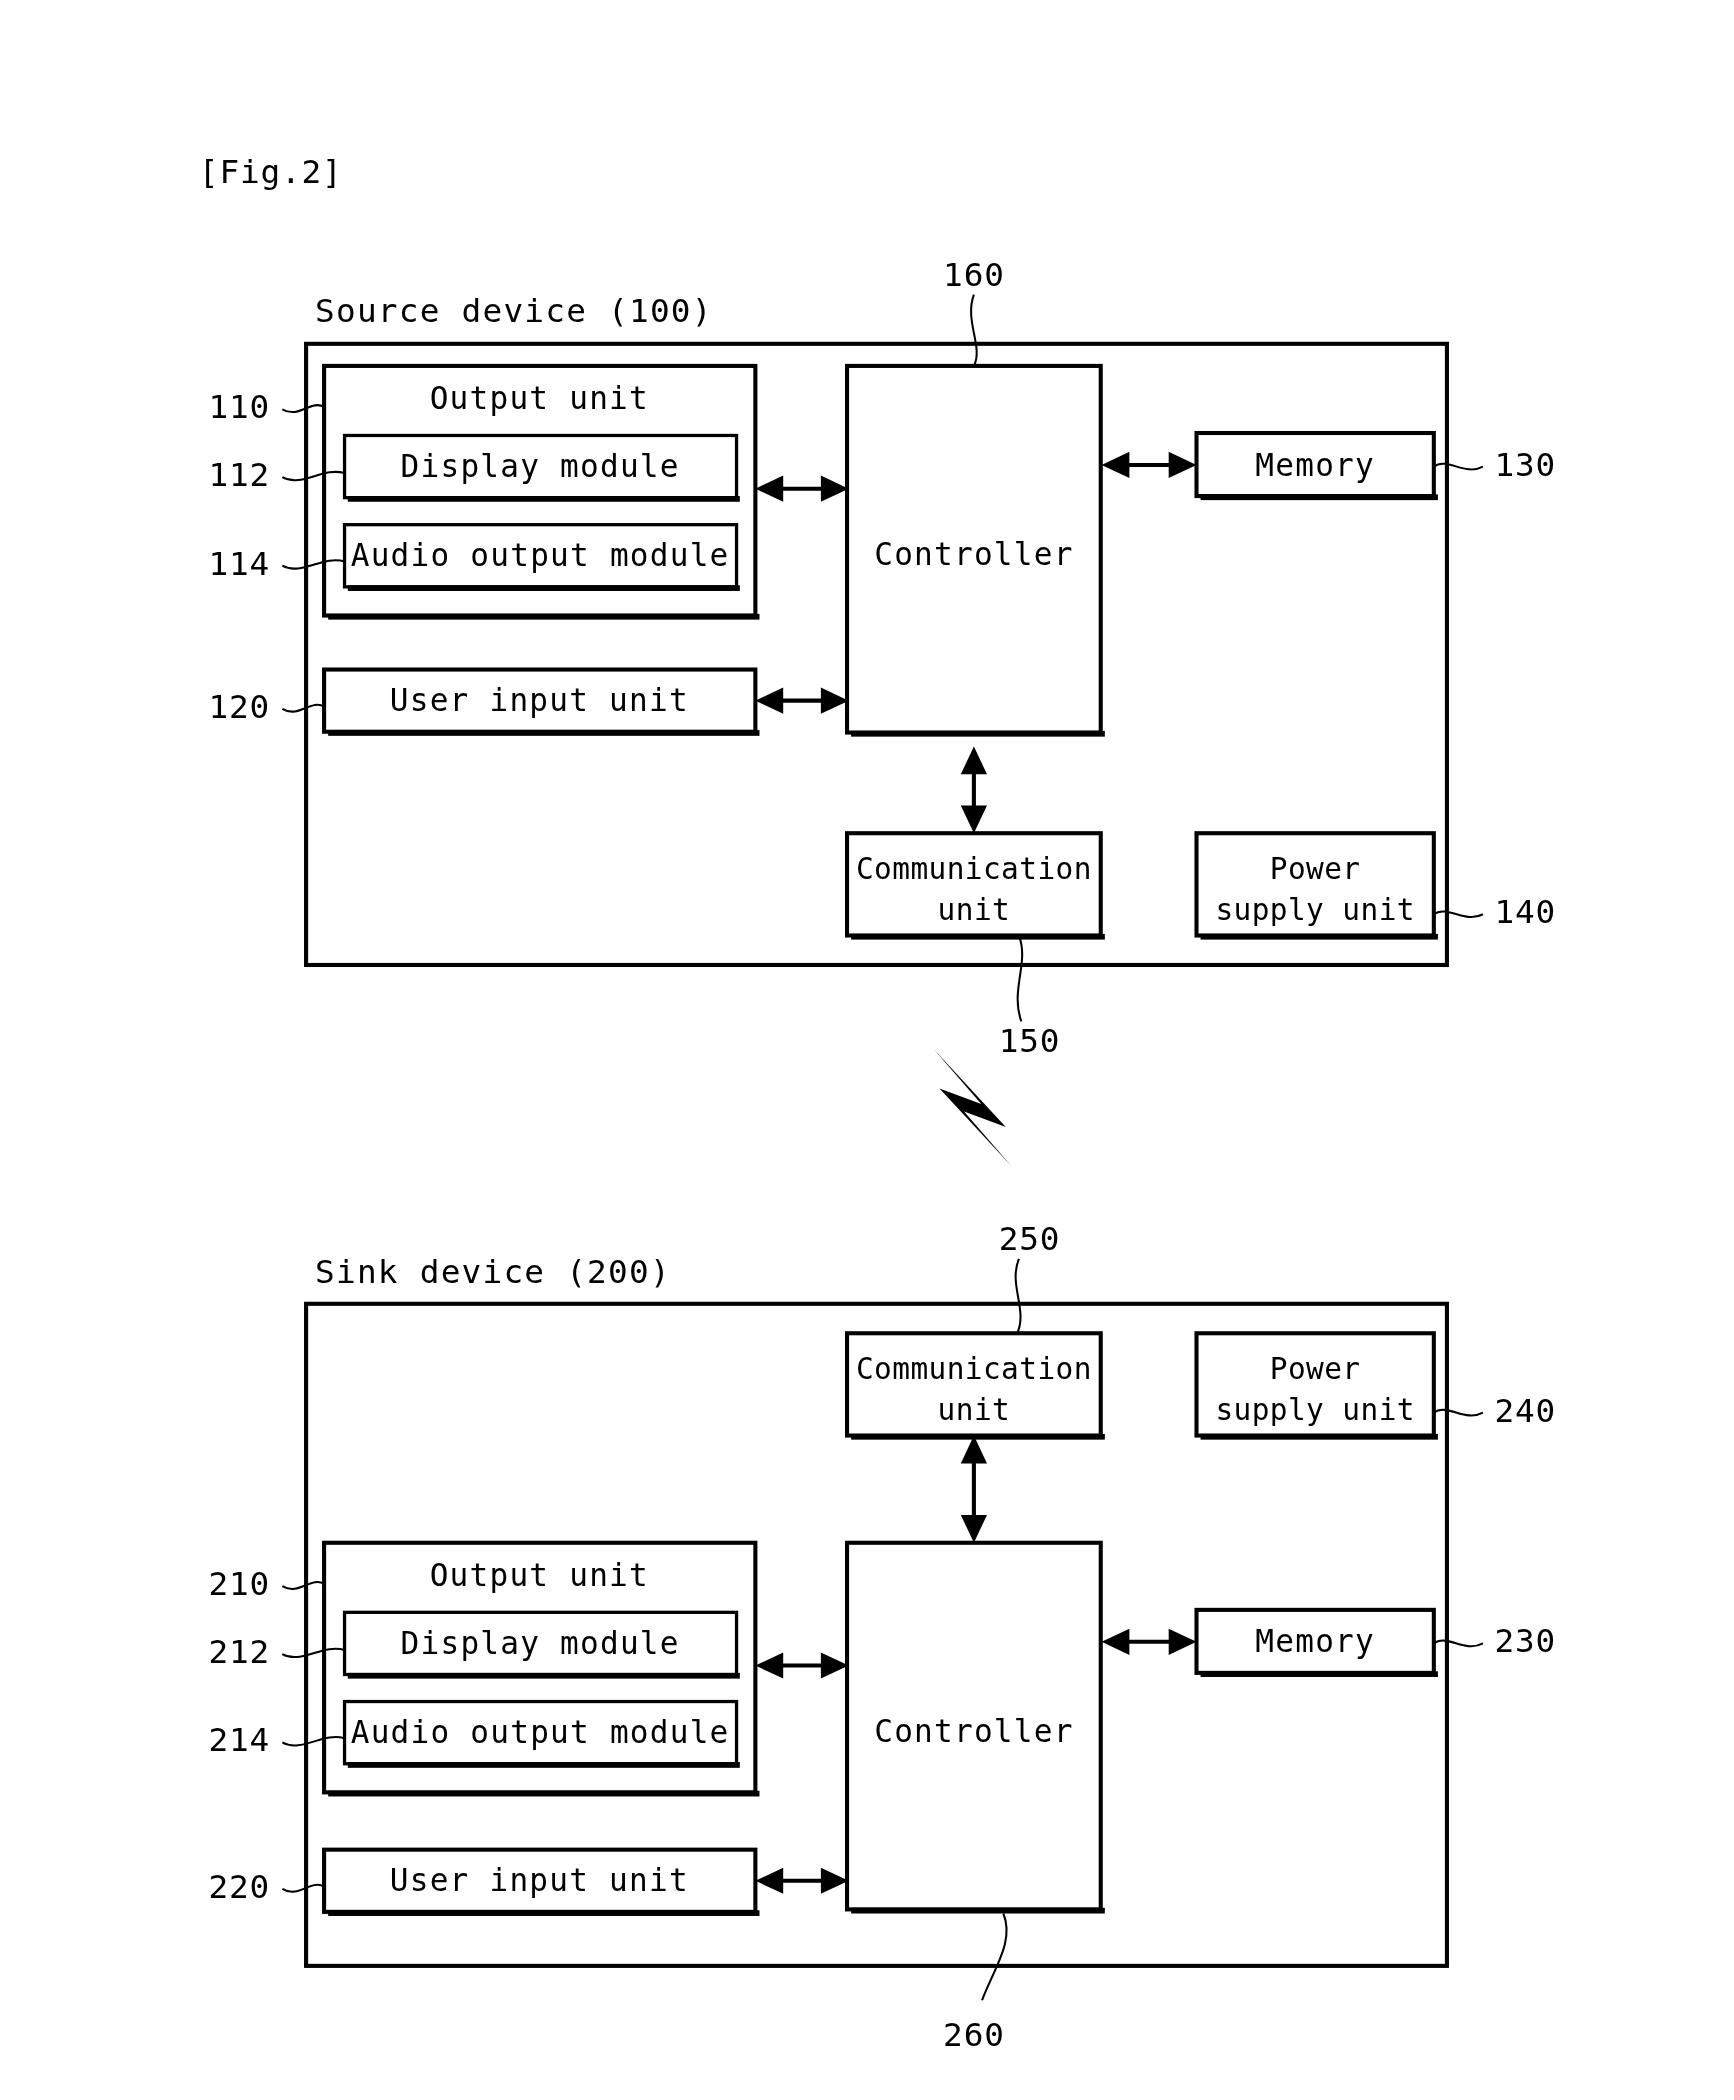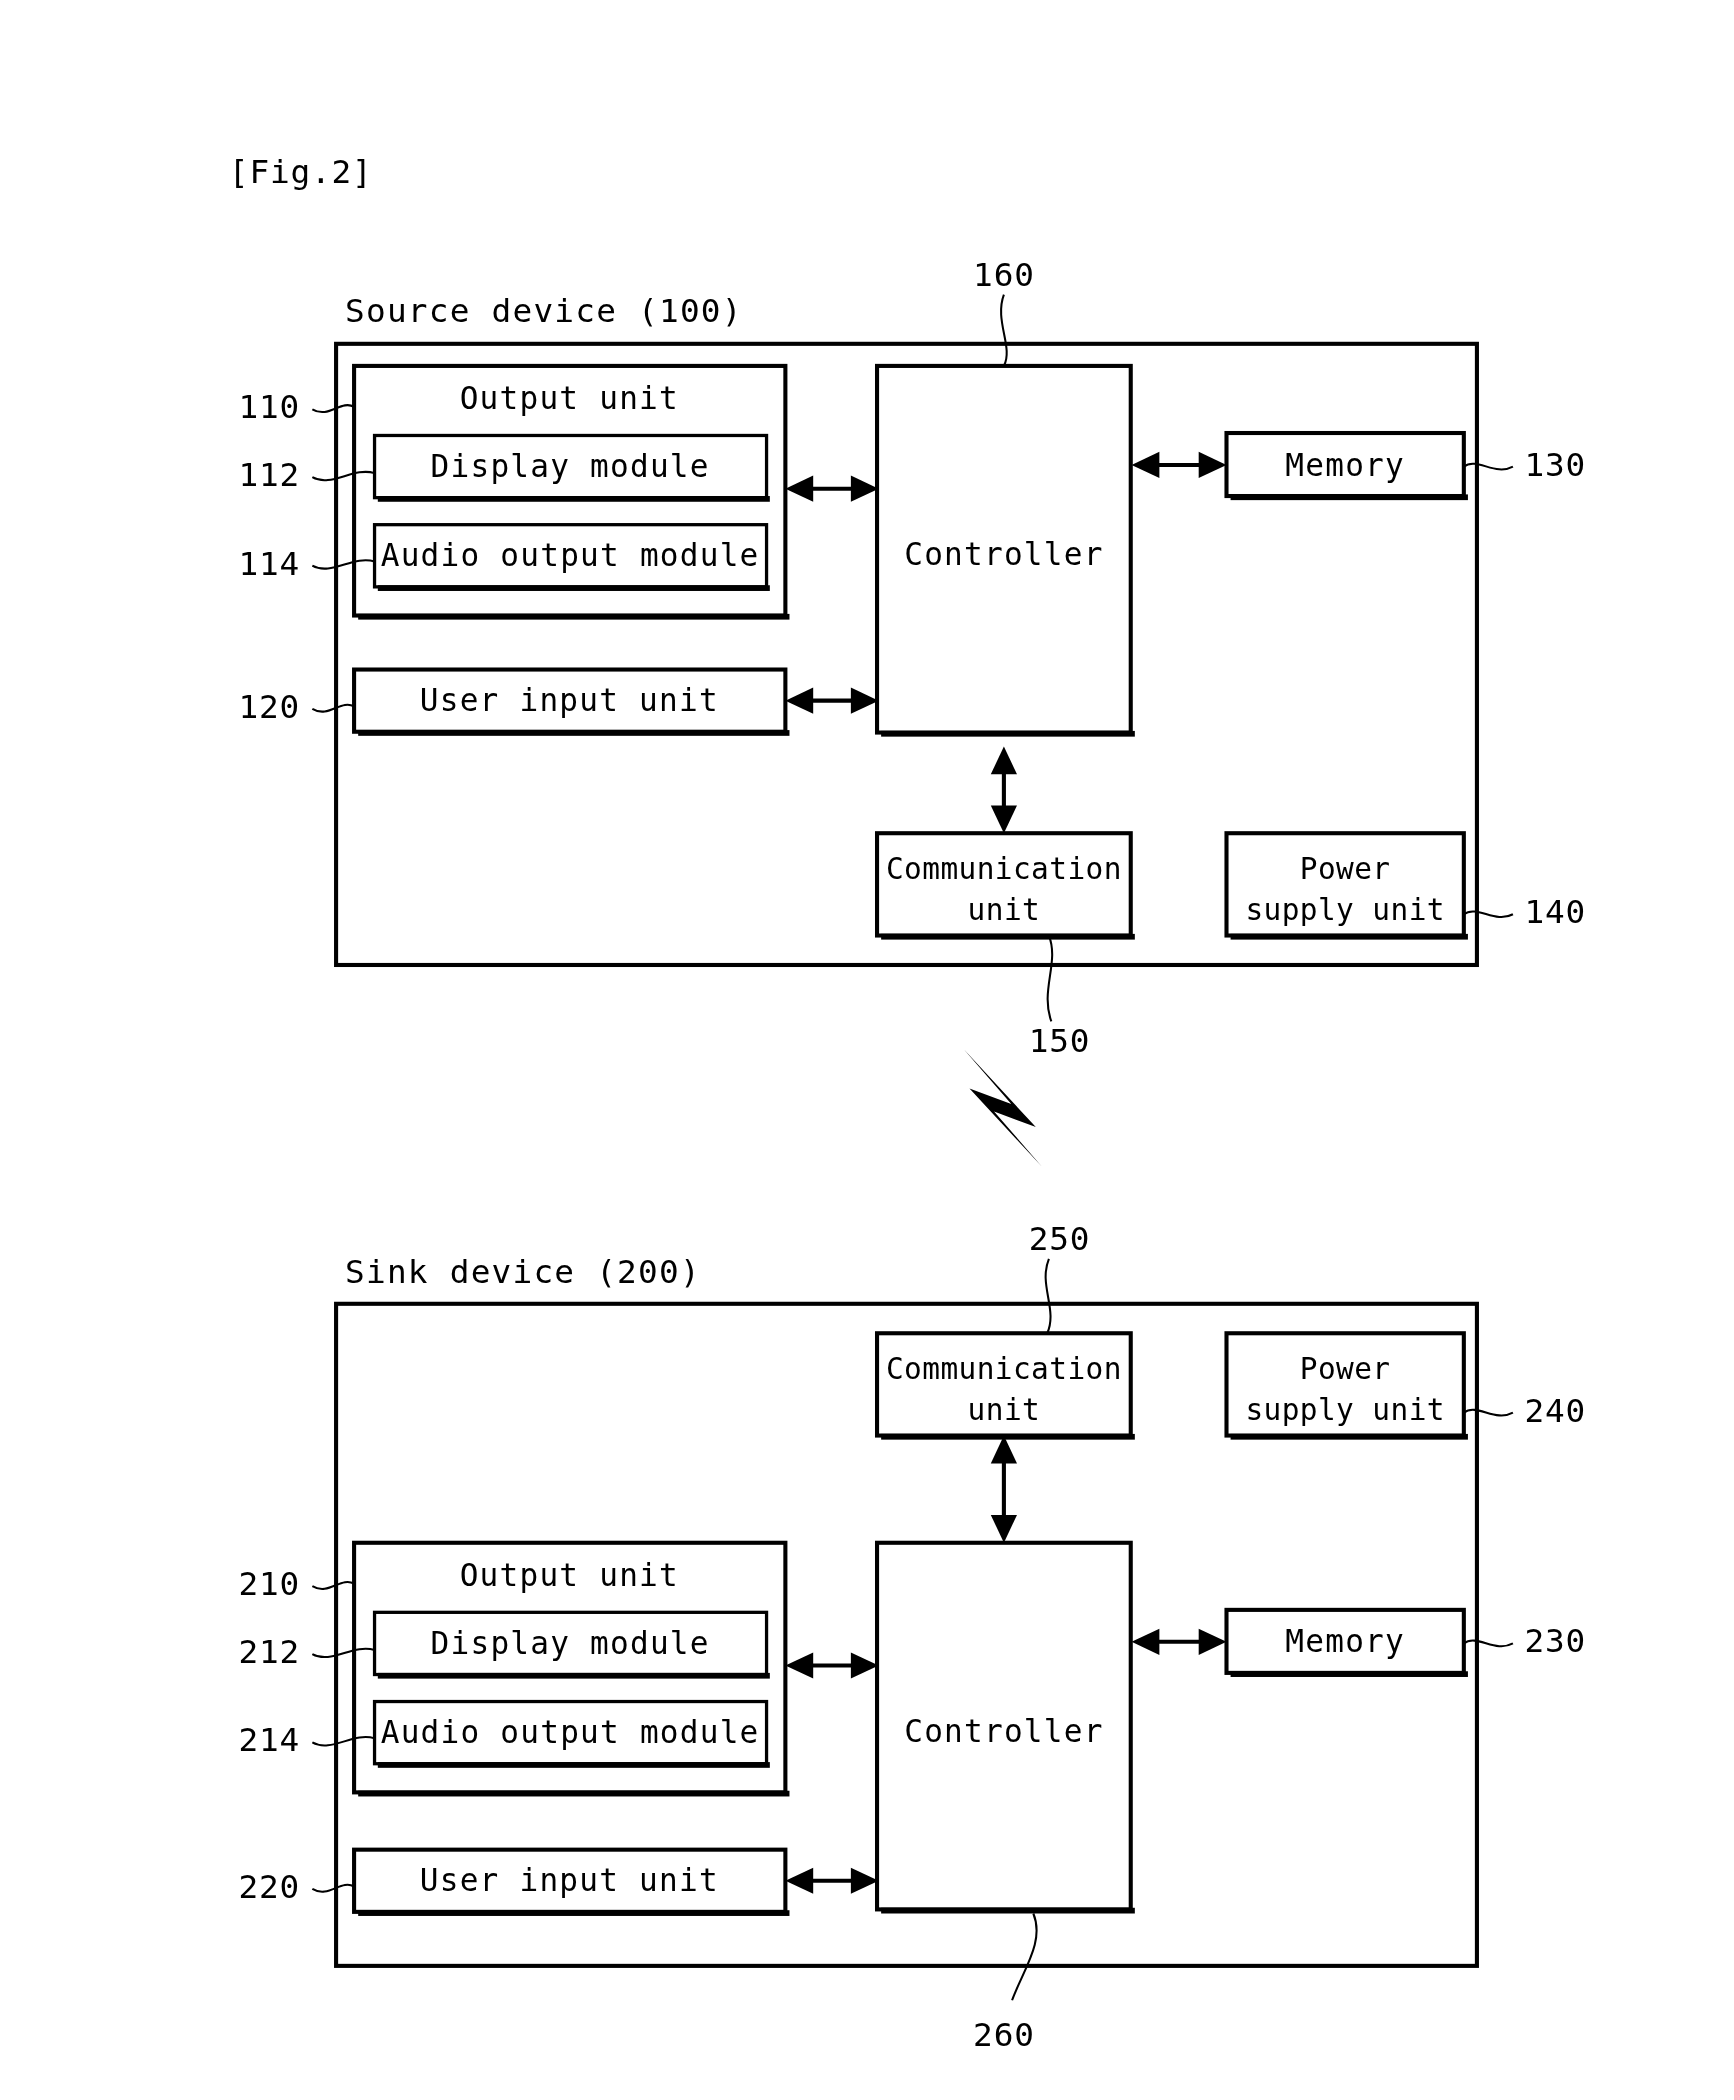--- a/index.html
+++ b/index.html
@@ -13,21 +13,20 @@
     position: relative;
     font-family: "DejaVu Sans Mono", monospace;
     overflow: hidden;
   }
   #figure-root {
     position: absolute;
     left: 0;
     top: 0;
     width: 1562px;
     height: 2101px;
-    margin-left: 30px;
   }
   svg.fig {
     display: block;
     width: 1735px;
     height: 2101px;
   }
   text {
     fill: #000000;
     font-family: "DejaVu Sans Mono", monospace;
     dominant-baseline: middle;

